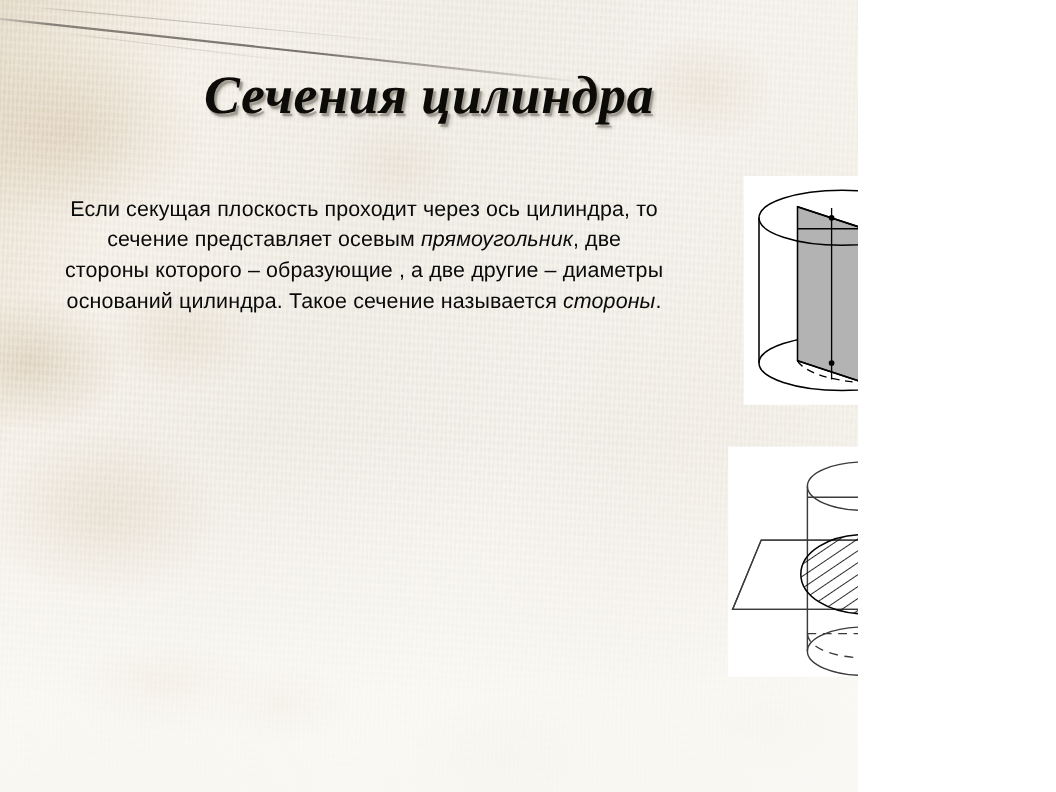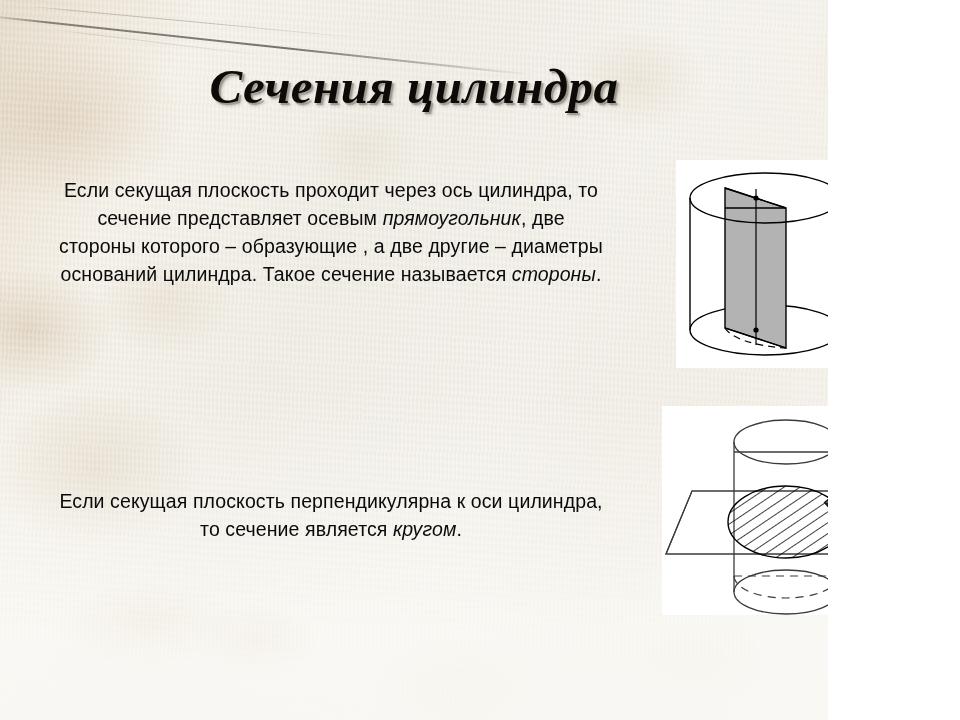--- a/index.html
+++ b/index.html
@@ -8,21 +8,20 @@
     padding: 0;
     background: #ffffff;
   }
   #slide {
     position: relative;
     width: 780px;
     height: 720px;
     overflow: hidden;
     font-family: "Liberation Sans", sans-serif;
     background-color: #efece4;
-    padding-left: 48px;
   }
   
   .bg-layer {
     position: absolute;
     inset: 0;
     pointer-events: none;
   }
   #bg-base {
     background:
       linear-gradient(115deg,
@@ -140,23 +139,20 @@
     <div class="crack" id="crack-second"></div>
     <div class="crack" id="crack-third"></div>
   </div>
 
   <div id="title">Сечения цилиндра</div>
 
   <div class="body-text" id="para-axial">
     <span>Если секущая плоскость проходит через ось цилиндра, то сечение представляет осевым </span><i>прямоугольник</i><span>, две стороны которого – образующие , а две другие – диаметры оснований цилиндра. Такое сечение называется </span><i>стороны</i><span>.</span>
   </div>
 
-  <div class="body-text" id="para-circle">
-    <span>Если секущая плоскость перпендикулярна к оси цилиндра, то сечение является </span><i>кругом</i><span>.</span>
-  </div>
 
   <div class="figure-box" id="figure-axial">
     <svg width="179" height="208" viewBox="0 0 179 208">
 
       <line x1="14" y1="38" x2="14" y2="170" stroke="#000" stroke-width="1.4"></line>
       <line x1="165" y1="38" x2="165" y2="170" stroke="#000" stroke-width="1.4"></line>
 
       <ellipse cx="89.5" cy="170" rx="75.5" ry="25" fill="none" stroke="#000" stroke-width="1.4"></ellipse>
 
       <polygon points="49,28 110,48 110,188 49,168" fill="#b3b3b3" stroke="#000" stroke-width="1.4"></polygon>

